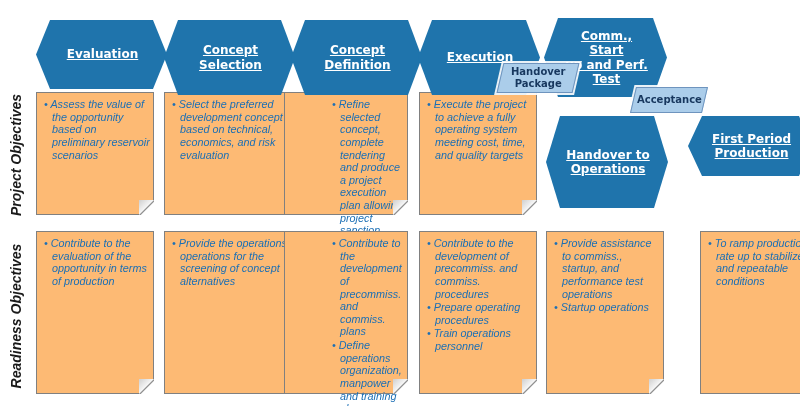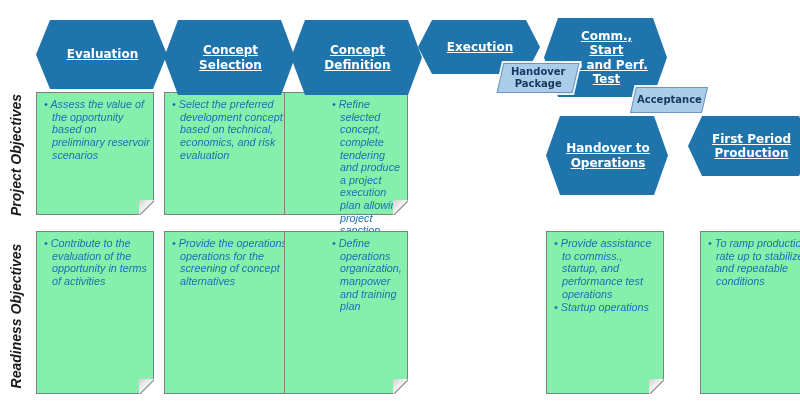--- a/index.html
+++ b/index.html
@@ -17,41 +17,41 @@
     color:#fff;font-weight:bold;font-size:12px;line-height:1.18;
     font-family:"DejaVu Sans", sans-serif;
     display:flex;align-items:center;justify-content:center;text-align:center;
     padding:0 16px 0 18px;box-sizing:border-box;white-space:pre-line;
     z-index:2;
     text-decoration:underline;
   }
   #chev-evaluation        {left:36px; top:20px; width:131px;height:69px;}
   #chev-concept-selection {left:164px;top:20px; width:131px;height:75px;}
   #chev-concept-definition{left:291px;top:20px; width:131px;height:75px;}
-  #chev-execution         {left:418px;top:20px; width:122px;height:54px;}
+  #chev-execution         {left:418px;top:20px; width:122px;height:75px;}
   #chev-comm              {left:544px;top:18px; width:123px;height:79px;}
-  #chev-handover-ops      {left:546px;top:116px;width:122px;height:79px;}
+  #chev-handover-ops      {left:546px;top:116px;width:122px;height:92px;}
   #chev-first-period      {left:688px;top:116px;width:125px;height:60px;}
 
   
   .milestone{
     position:absolute;background:var(--mfill);border:1px solid var(--mborder);
     transform:skewX(-13deg);box-shadow:0 0 0 2px rgba(255,255,255,0.9);
     display:flex;align-items:center;justify-content:center;text-align:center;
     font-weight:bold;font-size:10px;line-height:1.2;color:var(--mtext);
     font-family:"DejaVu Sans", sans-serif;white-space:pre-line;
     z-index:5;box-sizing:border-box;
   }
   .milestone > span{display:block;transform:skewX(13deg);}
   #ms-handover  {left:500px;top:63px;width:76px;height:30px;}
   #ms-acceptance{left:633px;top:87px;width:72px;height:26px;}
 
   
   .card{
-    position:absolute;background:#86efac;border:1px solid var(--cborder);
+    position:absolute;background:#fdba74;border:1px solid var(--cborder);
     box-sizing:border-box;z-index:1;
   }
   .card::before{content:"";position:absolute;right:-1px;bottom:-1px;width:15px;height:15px;background:#ffffff;}
   .card::after{
     content:"";position:absolute;right:-1px;bottom:-1px;width:15px;height:15px;
     background:linear-gradient(to top left,#ffffff 42%,#8a8a8a 47%,#f5f5f5 53%,#cfcfcf 100%);
   }
   .row1{top:92px;height:123px;}
   .row2{top:231px;height:163px;}
   .c1{left:36px;width:118px;} .c2{left:164px;width:140px;} .c3{left:284px;width:124px;padding-left:40px;}
@@ -111,34 +111,47 @@
   <div class="card row1 c2">
     <ul>
         <li>Select the preferred development concept based on technical, economics, and risk evaluation</li>
       </ul>
   </div>
   <div class="card row1 c3">
     <ul>
         <li>Refine selected concept, complete tendering and produce a project execution plan allowing project sanction</li>
       </ul>
   </div>
+  <div class="card row1 c4">
+    <ul>
+        <li>Execute the project to achieve a fully operating system meeting cost, time, and quality targets</li>
+      </ul>
+  </div>
 
   <div class="card row2 c1">
     <ul>
-        <li>Contribute to the evaluation of the opportunity in terms of activities</li>
+        <li>Contribute to the evaluation of the opportunity in terms of production</li>
       </ul>
   </div>
   <div class="card row2 c2">
     <ul>
         <li>Provide the operations operations for the screening of concept alternatives</li>
       </ul>
   </div>
   <div class="card row2 c3">
     <ul>
+        <li>Contribute to the development of precommiss. and commiss. plans</li>
         <li>Define operations organization, manpower and training plan</li>
+      </ul>
+  </div>
+  <div class="card row2 c4">
+    <ul>
+        <li>Contribute to the development of precommiss. and commiss. procedures</li>
+        <li>Prepare operating procedures</li>
+        <li>Train operations personnel</li>
       </ul>
   </div>
   <div class="card row2 c5">
     <ul>
         <li>Provide assistance to commiss., startup, and performance test operations</li>
         <li>Startup operations</li>
       </ul>
   </div>
   <div class="card row2 c6">
     <ul>

